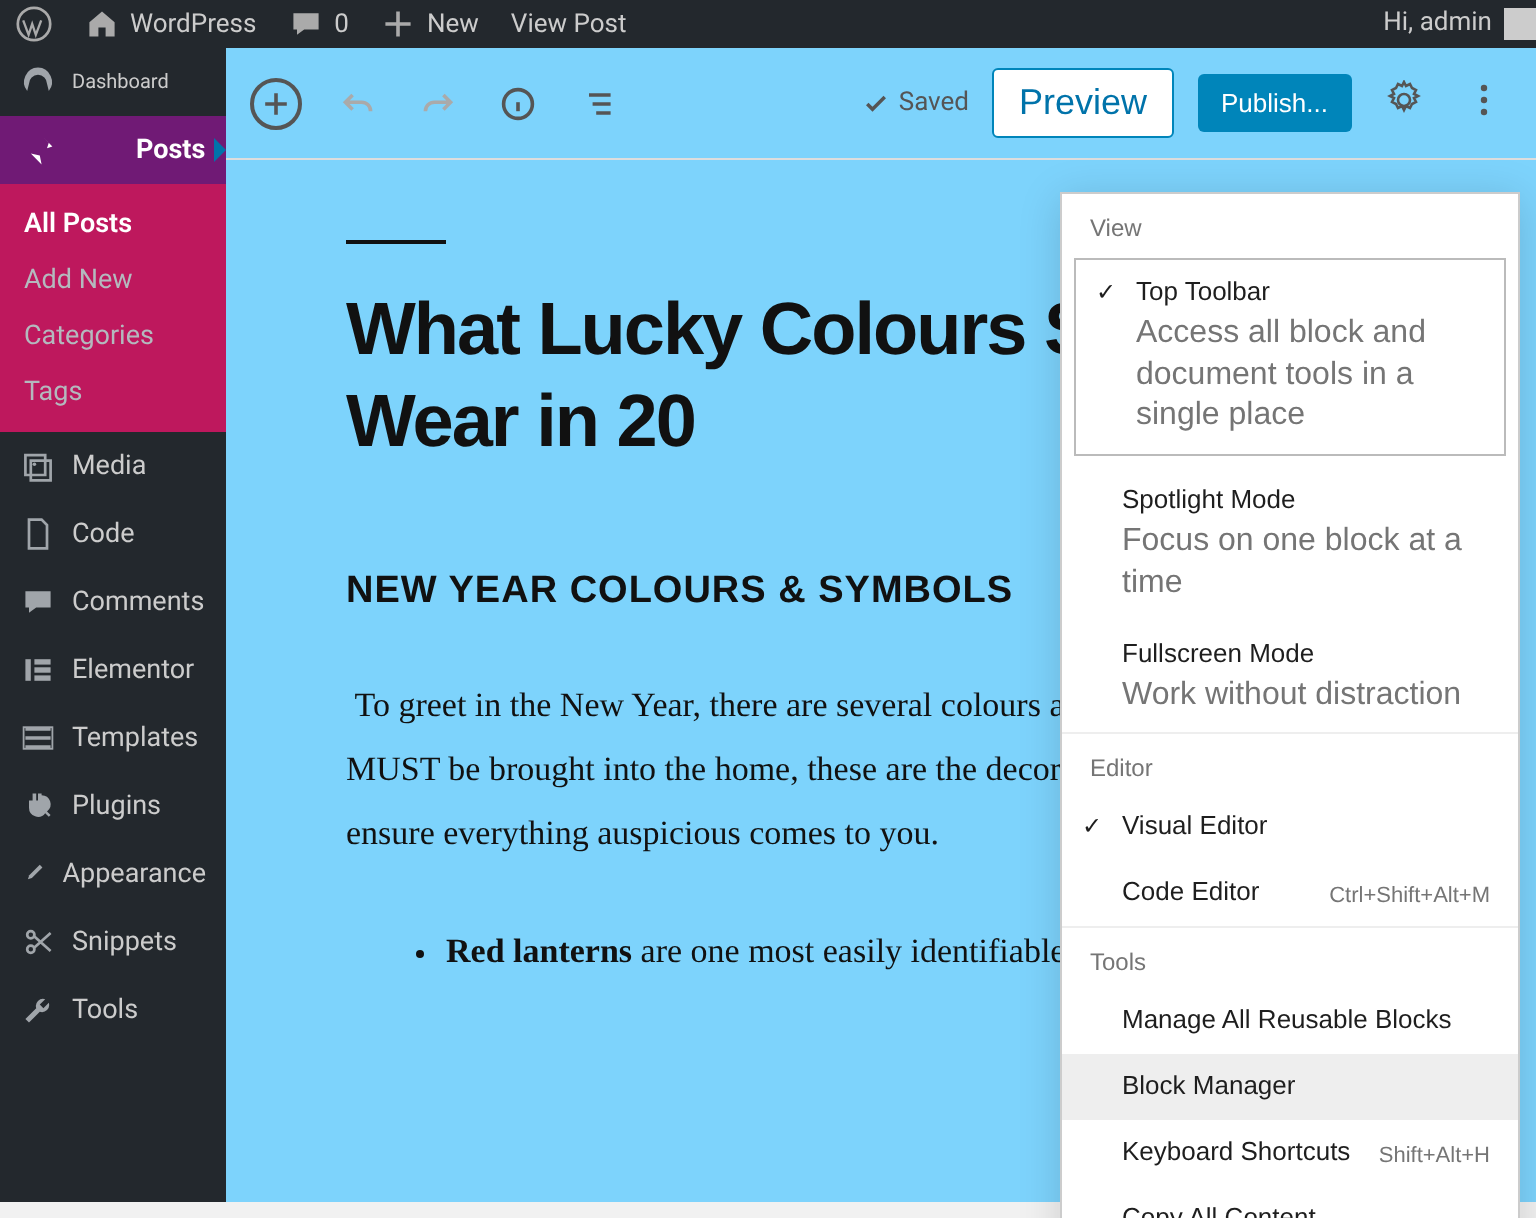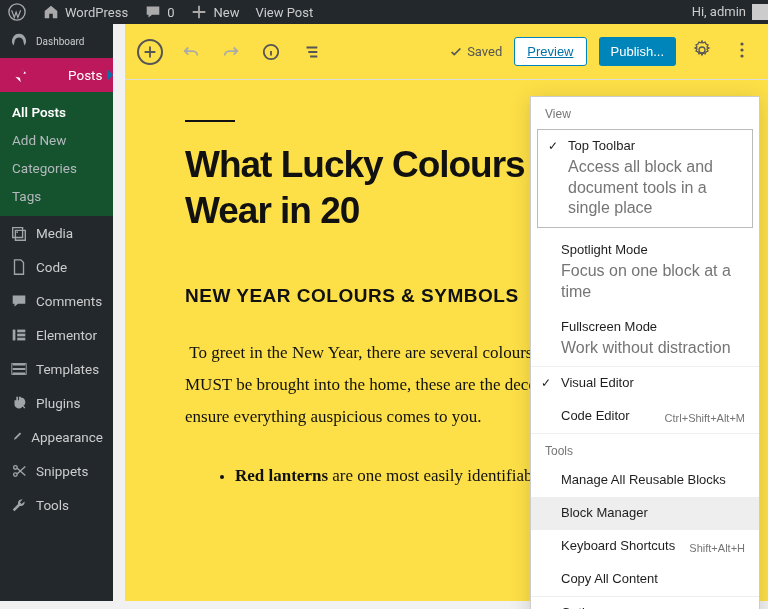--- a/index.html
+++ b/index.html
@@ -12,38 +12,38 @@
   .adminbar svg { width: 18px; height: 18px; fill: #aaa; }
   .adminbar-right { display: flex; align-items: flex-start; padding-right: 0; gap: 6px; }
   .avatar { width: 16px; height: 16px; background: #ccc; }
 
   
   .layout { display: flex; height: calc(609px - 32px); }
   .sidebar { background: #23282d; width: 113px; color: #ccc; font-size: 13.5px; }
   .side-item { display: flex; align-items: center; gap: 8px; padding: 8px 10px; cursor: pointer; }
   .side-item svg { width: 18px; height: 18px; fill: #a0a5aa; }
   .side-item.dash { font-size: 10px; }
-  .side-item.active { background: #be185d; color: #fff; position: relative; font-weight: 400; gap: 40px; }
+  .side-item.active { background: #701a75; color: #fff; position: relative; font-weight: 700; gap: 40px; }
   .side-item.active svg { fill: #fff; }
   .side-item.active::after { content: ""; position: absolute; right: -6px; top: 50%; transform: translateY(-50%); border: 6px solid transparent; border-left-color: #0073aa; }
-  .sub-items { background: #14532d; padding: 6px 0; }
+  .sub-items { background: #be185d; padding: 6px 0; }
   .sub-item { padding: 6px 12px; cursor: pointer; color: #b4b9be; }
   .sub-item.current { color: #fff; font-weight: 600; }
 
   
-  .editor { flex: 1; background: #fde047; position: relative; display: flex; flex-direction: column; margin-left: 12px; }
+  .editor { flex: 1; background: #7dd3fc; position: relative; display: flex; flex-direction: column; }
   .editor-toolbar { height: 56px; border-bottom: 1px solid #ddd; display: flex; align-items: center; justify-content: space-between; padding: 0 12px; }
   .tb-left { display: flex; align-items: center; gap: 16px; }
   .tb-left .ic { width: 24px; height: 24px; display: flex; align-items: center; justify-content: center; color: #555; cursor: pointer; }
   .tb-left .ic.dis { color: #aaa; }
   .tb-left .ic.add { border: 2px solid #555; border-radius: 50%; width: 26px; height: 26px; }
   .tb-left svg { width: 18px; height: 18px; stroke: currentColor; fill: none; stroke-width: 2; }
   .tb-right { display: flex; align-items: center; gap: 12px; }
   .saved { color: #555; font-size: 13px; display: flex; align-items: center; gap: 4px; }
-  .btn-preview { border: 1.5px solid #0085ba; color: #0073aa; background: #fff; padding: 6px 12px; border-radius: 3px; font-size: 13px; cursor: pointer; text-decoration: underline; }
+  .btn-preview { border: 1.5px solid #0085ba; color: #0073aa; background: #fff; padding: 6px 12px; border-radius: 3px; font-size: 18px; cursor: pointer; }
   .btn-publish { background: #0085ba; color: #fff; border: none; padding: 7px 12px; border-radius: 3px; font-size: 13px; cursor: pointer; }
   .tb-ic { color: #555; cursor: pointer; padding: 4px; }
   .tb-ic svg { width: 20px; height: 20px; fill: currentColor; }
 
   .content { padding: 40px 40px 0 60px; font-family: Georgia, serif; color: #111; overflow: hidden; flex: 1; }
   .content hr { width: 50px; border: none; border-top: 2.5px solid #111; margin-bottom: 20px; }
   .title { font-size: 37px; font-weight: 800; line-height: 1.25; letter-spacing: -1px; font-family: -apple-system, sans-serif; }
   .subtitle { font-size: 19px; font-weight: 800; margin-top: 50px; letter-spacing: 0.5px; font-family: -apple-system, sans-serif; }
   .para { font-size: 17px; line-height: 1.9; margin-top: 30px; }
   .content ul { margin-top: 28px; margin-left: 50px; font-size: 17px; line-height: 1.8; }
@@ -256,20 +256,21 @@
       </div>
       <div class="dd-item">
         <div>Spotlight Mode</div>
         <div class="dd-desc">Focus on one block at a time</div>
       </div>
       <div class="dd-item">
         <div>Fullscreen Mode</div>
         <div class="dd-desc">Work without distraction</div>
       </div>
       <hr class="dd-hr">
+      <div class="dd-section-label">Editor</div>
       <div class="dd-item">
         <span class="check">✓</span>
         <span>Visual Editor</span>
       </div>
       <div class="dd-item row">
         <span>Code Editor</span>
         <span class="kbd">Ctrl+Shift+Alt+M</span>
       </div>
       <hr class="dd-hr">
       <div class="dd-section-label">Tools</div>

